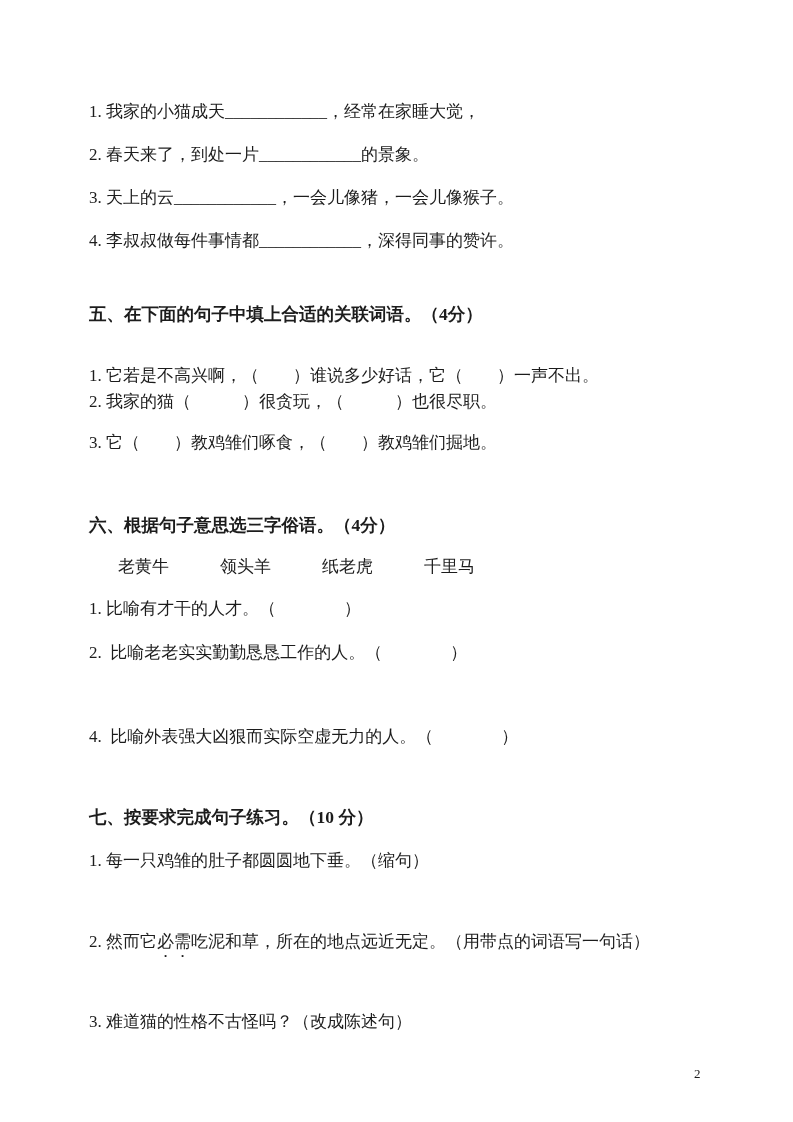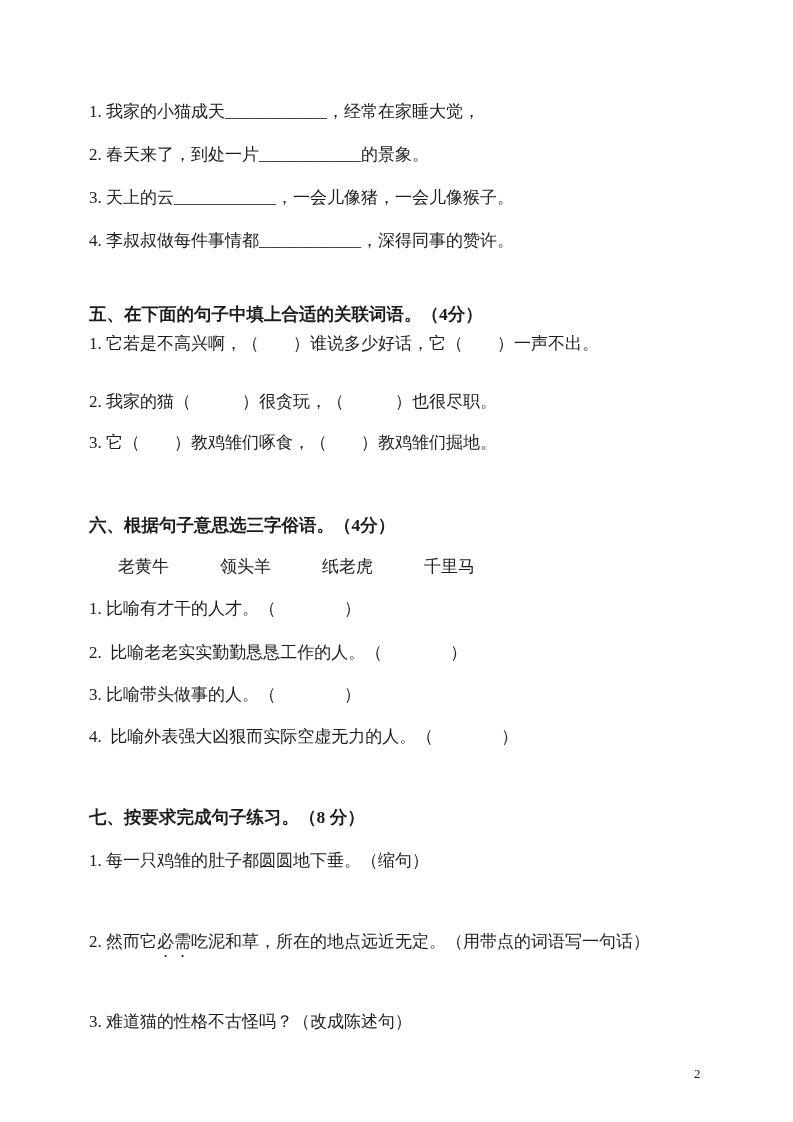--- a/index.html
+++ b/index.html
@@ -40,21 +40,21 @@
   }
   .page-number {
     position: absolute;
     left: 694px;
     top: 1066px;
     font-size: 13px;
     color: #1c1c1c;
   }
   
   .i1 { top: 101px; } .i2 { top: 144px; } .i3 { top: 187px; } .i4 { top: 230px; }
-  .s5t { top: 304px; } .s5a { top: 333px; } .s5b { top: 391px; text-align: center; } .s5c { top: 432px; }
+  .s5t { top: 304px; } .s5a { top: 365px; } .s5b { top: 391px; text-align: center; } .s5c { top: 432px; }
   .s6t { top: 515px; } .s6w { top: 556px; } .s6a { top: 598px; } .s6b { top: 642px; } .s6c { top: 684px; } .s6d { top: 726px; }
   .s7t { top: 807px; } .s7a { top: 850px; } .s7b { top: 931px; } .s7c { top: 1011px; }
 </style>
 </head>
 <body>
 
 <div class="page">
 
   <div class="line i1">1. 我家的小猫成天____________，经常在家睡大觉，</div>
   <div class="line i2">2. 春天来了，到处一片____________的景象。</div>
@@ -63,23 +63,22 @@
 
   <div class="line section-title s5t">五、在下面的句子中填上合适的关联词语。（4分）</div>
   <div class="line s5a">1. 它若是不高兴啊，（　　）谁说多少好话，它（　　）一声不出。</div>
   <div class="line s5b">2. 我家的猫（　　　）很贪玩，（　　　）也很尽职。</div>
   <div class="line s5c">3. 它（　　）教鸡雏们啄食，（　　）教鸡雏们掘地。</div>
 
   <div class="line section-title s6t">六、根据句子意思选三字俗语。（4分）</div>
   <div class="line word-bank s6w">老黄牛　　　领头羊　　　纸老虎　　　千里马</div>
   <div class="line s6a">1. 比喻有才干的人才。（　　　　）</div>
   <div class="line s6b">2.  比喻老老实实勤勤恳恳工作的人。（　　　　）</div>
-  <div class="line s6c">3. 比喻带头做事的人。（　　　　）</div>
   <div class="line s6d">4.  比喻外表强大凶狠而实际空虚无力的人。（　　　　）</div>
 
-  <div class="line section-title s7t">七、按要求完成句子练习。（8 分）</div>
+  <div class="line section-title s7t">七、按要求完成句子练习。（10 分）</div>
   <div class="line s7a">1. 每一只鸡雏的肚子都圆圆地下垂。（缩句）</div>
   <div class="line s7b"><span>2. 然而它</span><span class="dotted-words">必需</span><span>吃泥和草，所在的地点远近无定。（用带点的词语写一句话）</span></div>
   <div class="line s7c">3. 难道猫的性格不古怪吗？（改成陈述句）</div>
 
   <div class="page-number">2</div>
 
 </div>
 
 </body></html>

